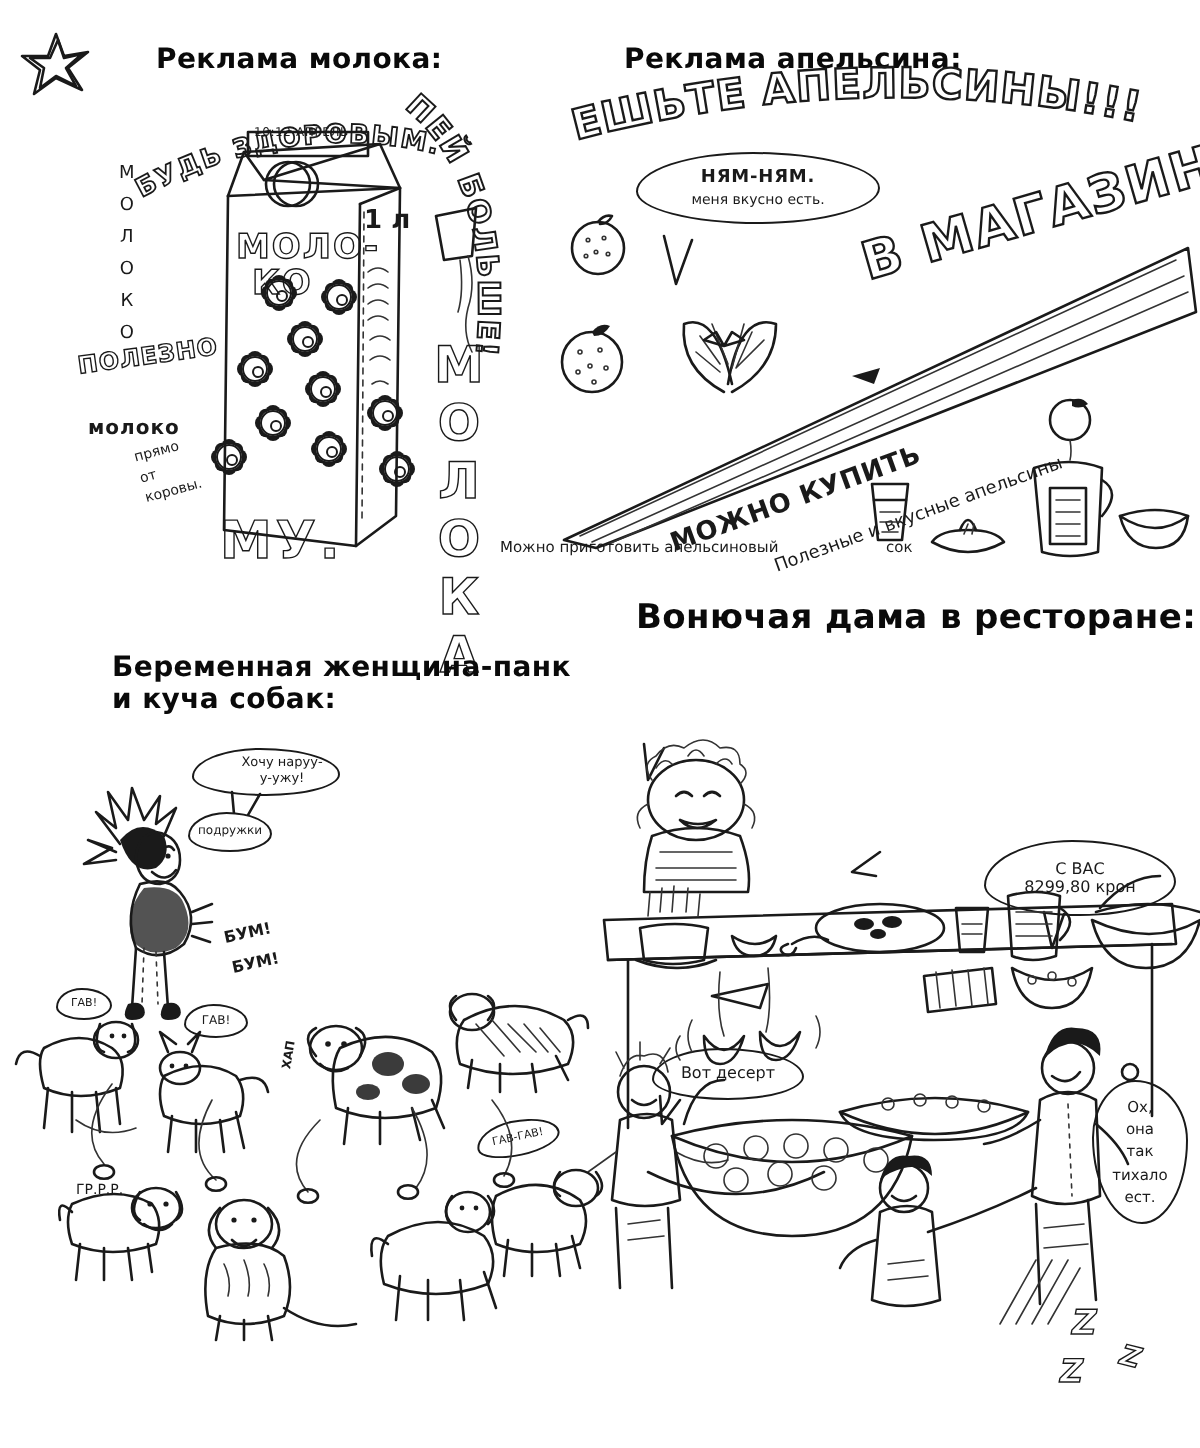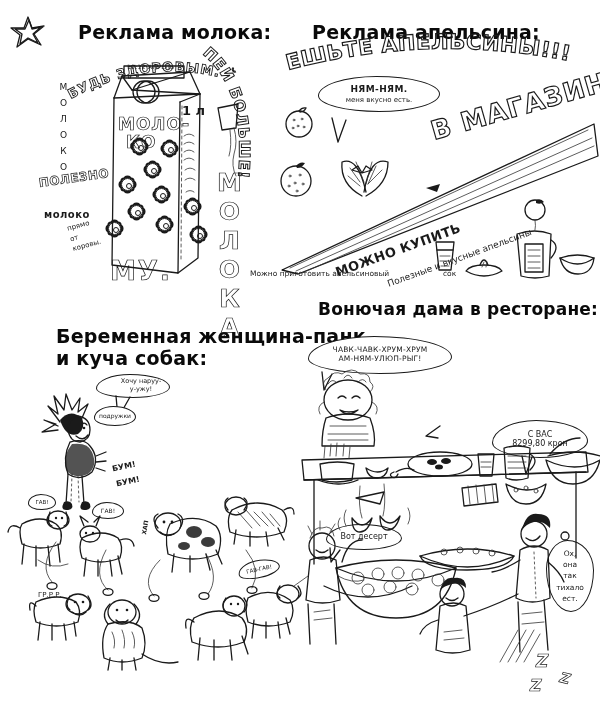--- a/index.html
+++ b/index.html
@@ -5,21 +5,21 @@
   html,body{margin:0;padding:0;background:#ffffff;}
   body{
     width:600px;height:724px;position:relative;overflow:hidden;
     font-family:"DejaVu Sans", sans-serif;color:#111;
   }
   .page{position:absolute;left:0;top:0;width:600px;height:724px;background:#fff;}
   .abs{position:absolute;}
   
   .heading{
     font-family:"DejaVu Sans", sans-serif;
-    font-weight:bold;font-size:19px;letter-spacing:.2px;color:#0a0a0a;
+    font-weight:bold;font-size:14px;letter-spacing:.2px;color:#0a0a0a;
     white-space:pre-line;line-height:1.15;
   }
   .heading.big{font-size:17px;}
   
   .hand{
     font-family:"DejaVu Sans", sans-serif;
     color:#1a1a1a;line-height:1.05;white-space:pre-line;
   }
   .outline{
     color:transparent;-webkit-text-stroke:0.7px #1a1a1a;
@@ -269,24 +269,20 @@
       <path class="ink" d="M2,6 q18,12 34,0 q-2,16 -16,16 q-14,0 -18,-16"></path>
       <path class="ink" d="M2,6 q18,-6 34,0"></path>
     </svg>
   </div>
 
   <div class="abs heading big" style="left:274px;top:300px;margin-left:44px;">Вонючая дама в ресторане:</div>
 
   <div class="abs heading" style="left:56px;top:326px;">Беременная женщина-панк
 и куча собак:</div>
 
-  <div class="bubble" style="left:308px;top:336px;width:144px;height:38px;">
-    <div class="hand" style="font-size:7.5px;letter-spacing:0.2px;">ЧАВК-ЧАВК-ХРУМ-ХРУМ
-АМ-НЯМ-УЛЮП-РЫГ!</div>
-  </div>
   <div class="abs" style="left:318px;top:372px;">
     <svg width="18" height="20" viewBox="0 0 18 20">
         <path class="ink" d="M4,0 L6,18 L14,2"></path>
       </svg>
   </div>
 
   <div class="abs" style="left:424px;top:424px;">
     <svg width="18" height="18" viewBox="0 0 18 18">
         <path class="ink" d="M16,2 L2,12 L14,14"></path>
       </svg>

